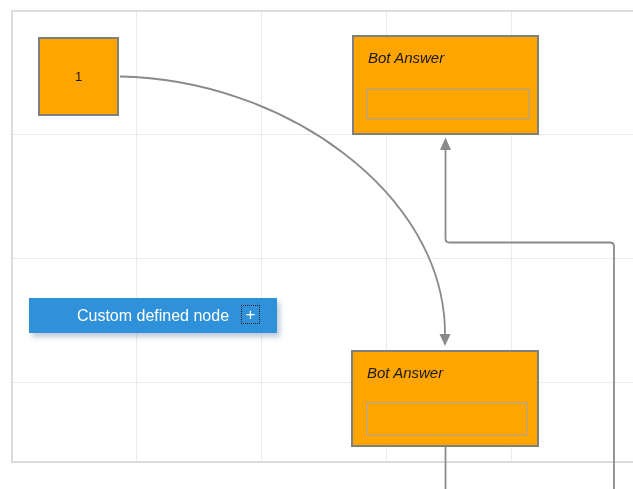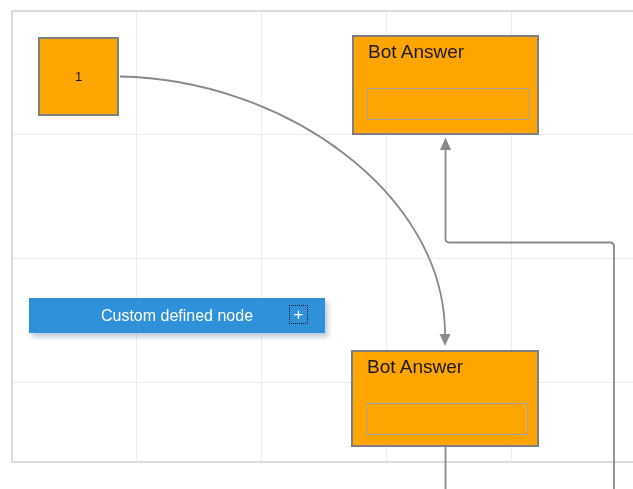--- a/index.html
+++ b/index.html
@@ -53,42 +53,43 @@
   }
   .node-bot-bottom {
     left: 351px;
     top: 350px;
     width: 188px;
     height: 97px;
   }
   .node-bot .bot-label {
     position: absolute;
     left: 14px;
-    top: 4px;
-    font-size: 19px;
+    top: 12px;
+    font-size: 15px;
     white-space: nowrap;
+    font-style: italic;
   }
   .node-bot .bot-input {
     position: absolute;
     left: 13px;
     top: 51px;
     width: 162px;
     height: 32px;
     box-sizing: border-box;
     border: 1px solid #A6A6A6;
     background: transparent;
     outline: none;
     font-size: 14px;
     color: #1A1A1A;
     padding: 0 6px;
   }
   .node-custom {
     left: 29px;
     top: 298px;
-    width: 296px;
+    width: 248px;
     height: 35px;
     background: #2E91D9;
     display: flex;
     align-items: center;
     justify-content: center;
     box-shadow: 3px 4px 5px rgba(110, 145, 175, 0.45);
   }
   .node-custom .custom-label {
     color: #FFFFFF;
     font-size: 16px;

